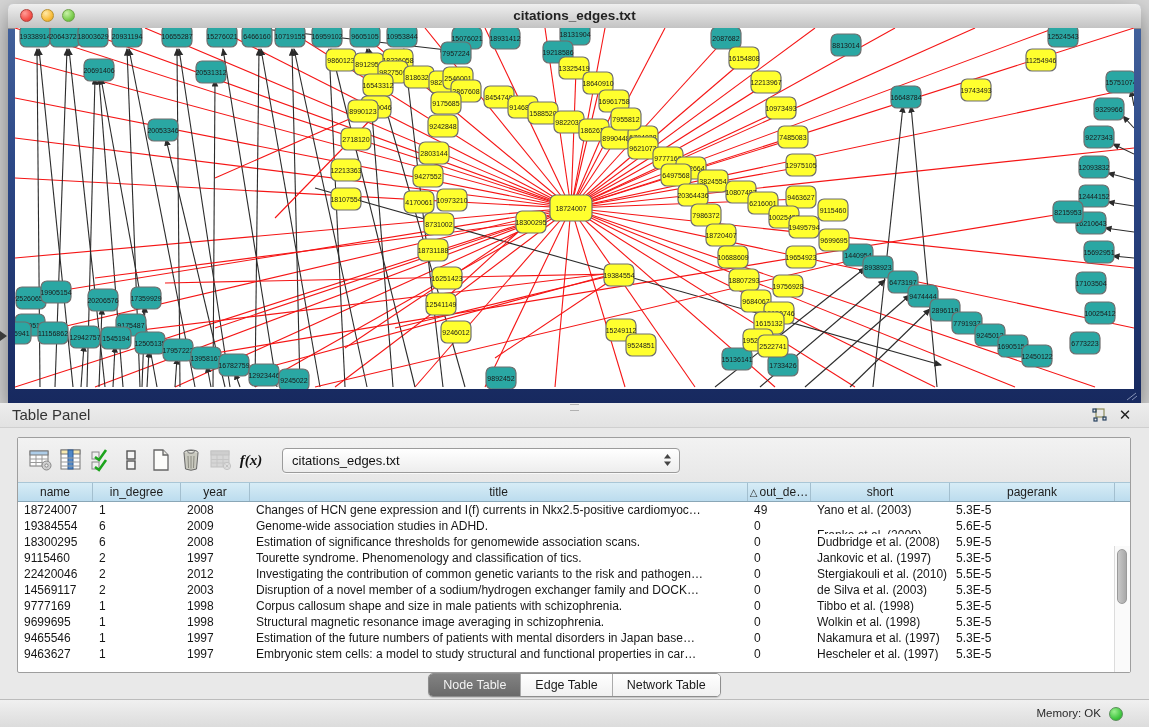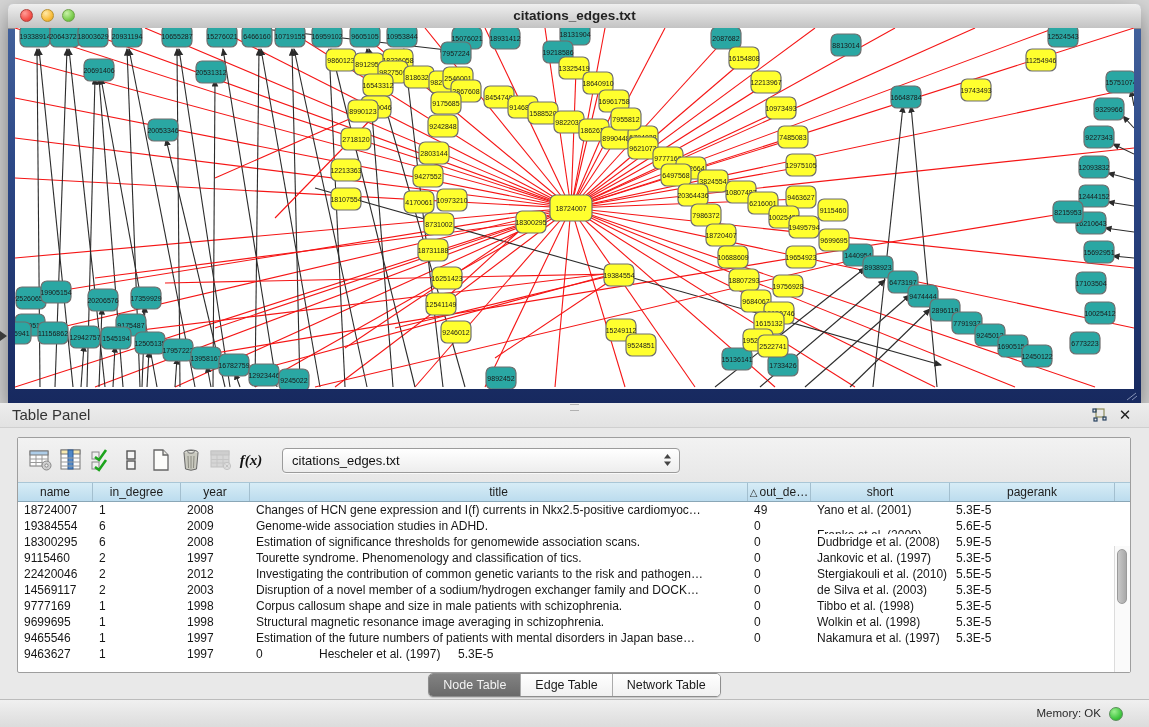--- a/index.html
+++ b/index.html
@@ -868,21 +868,21 @@
           <div class="hcell" style="width: 139px;">short</div>
           <div class="hcell" style="width: 165px;">pagerank</div>
         </div>
       <div id="grid-body">
           <div class="trow">
             <div class="tcell" style="width: 75px;">18724007</div>
             <div class="tcell" style="width: 88px;">1</div>
             <div class="tcell" style="width: 69px;">2008</div>
             <div class="tcell" style="width: 498px;">Changes of HCN gene expression and I(f) currents in Nkx2.5-positive cardiomyoc…</div>
             <div class="tcell" style="width: 63px;">49</div>
-            <div class="tcell" style="width: 139px;">Yano et al. (2001)</div>
+            <div class="tcell" style="width: 139px;">Yano et al. (2003)</div>
             <div class="tcell" style="width: 165px;">5.3E-5</div>
           </div>
           <div class="trow">
             <div class="tcell" style="width: 75px;">19384554</div>
             <div class="tcell" style="width: 88px;">6</div>
             <div class="tcell" style="width: 69px;">2009</div>
             <div class="tcell" style="width: 498px;">Genome-wide association studies in ADHD.</div>
             <div class="tcell" style="width: 63px;">0</div>
             <div class="tcell" style="width: 139px; margin-top: 9px;">Franke et al. (2009)</div>
             <div class="tcell" style="width: 165px;">5.6E-5</div>
@@ -947,20 +947,21 @@
             <div class="tcell" style="width: 69px;">1997</div>
             <div class="tcell" style="width: 498px;">Estimation of the future numbers of patients with mental disorders in Japan base…</div>
             <div class="tcell" style="width: 63px;">0</div>
             <div class="tcell" style="width: 139px;">Nakamura et al. (1997)</div>
             <div class="tcell" style="width: 165px;">5.3E-5</div>
           </div>
           <div class="trow">
             <div class="tcell" style="width: 75px;">9463627</div>
             <div class="tcell" style="width: 88px;">1</div>
             <div class="tcell" style="width: 69px;">1997</div>
+            <div class="tcell" style="width: 498px;">Embryonic stem cells: a model to study structural and functional properties in car…</div>
             <div class="tcell" style="width: 63px;">0</div>
             <div class="tcell" style="width: 139px;">Hescheler et al. (1997)</div>
             <div class="tcell" style="width: 165px;">5.3E-5</div>
           </div>
         </div>
       <div id="vscroll">
         <div class="thumb"></div>
       </div>
     </div>
   </div>

